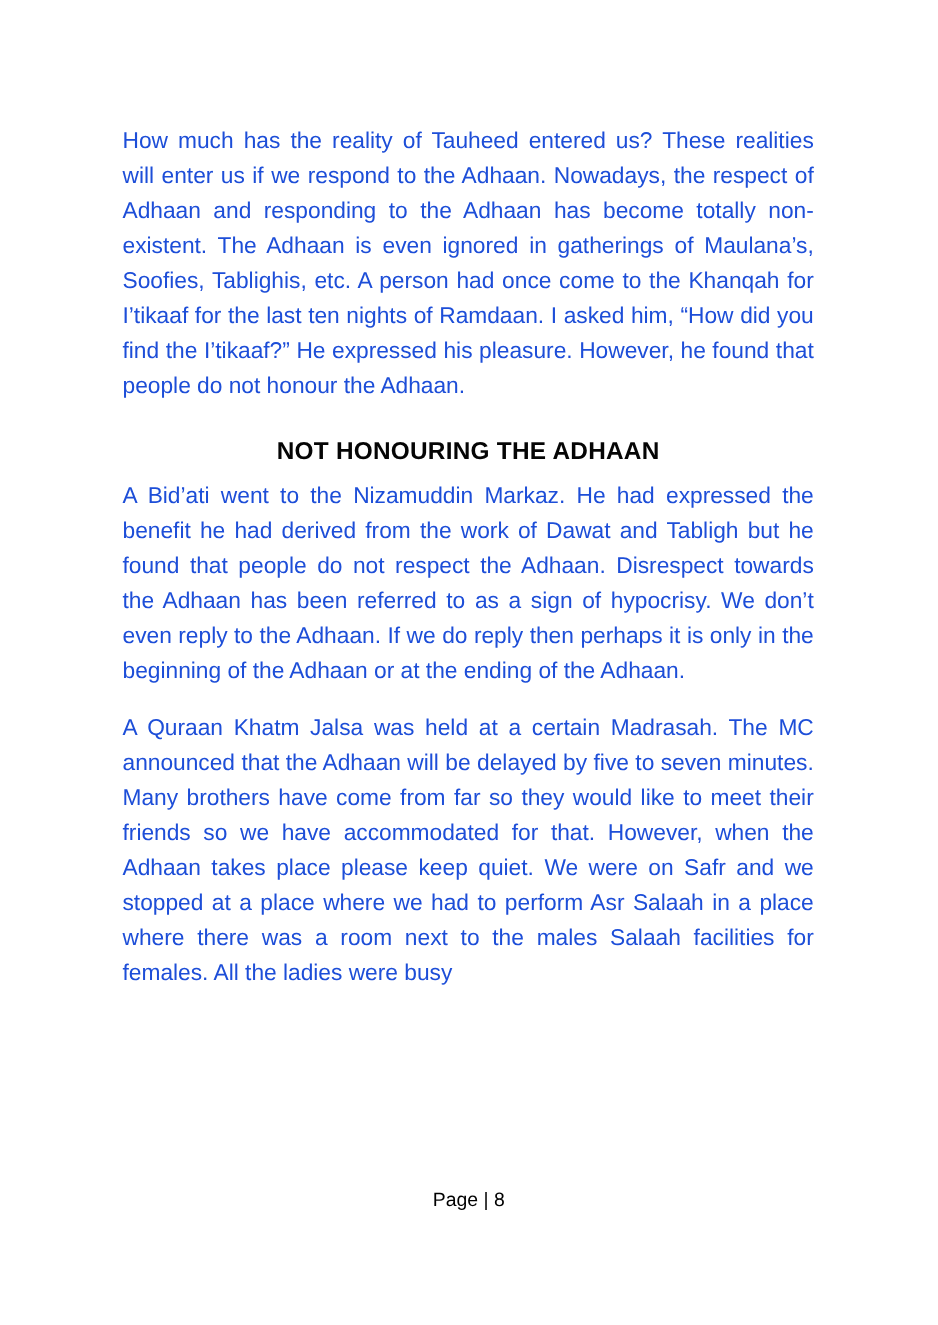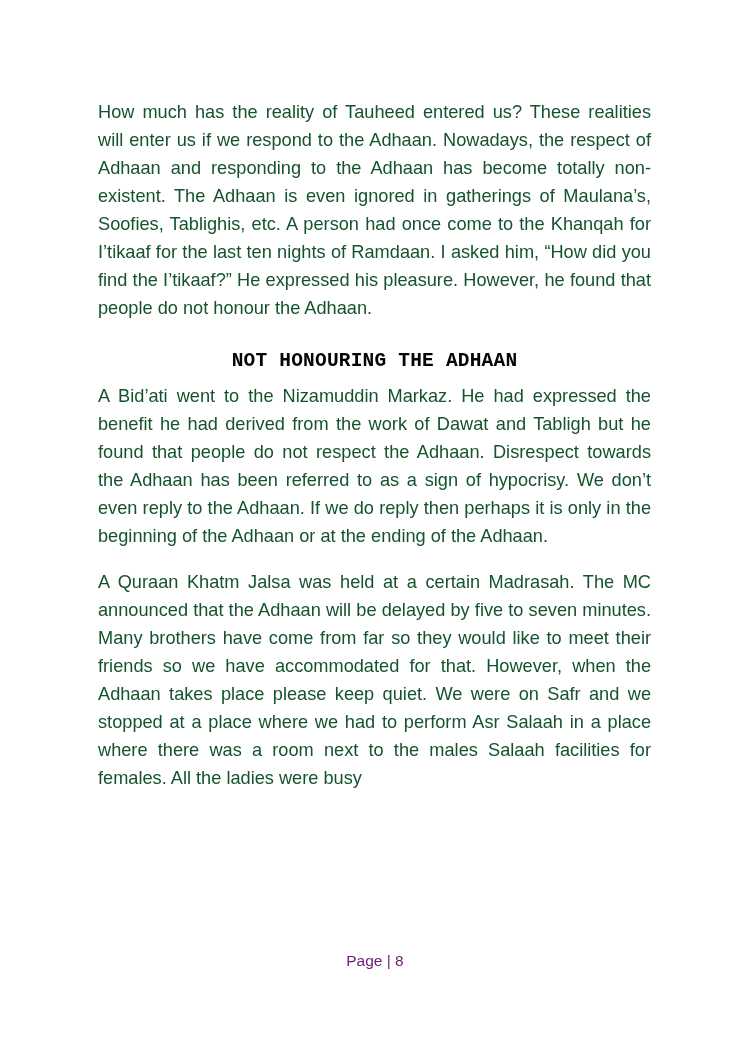--- a/index.html
+++ b/index.html
@@ -21,52 +21,52 @@
     position: absolute;
     left: 98px;
     top: 98px;
     width: 553px;
   }
 
   .para {
     font-family: "Liberation Sans", sans-serif;
     font-size: 18.2px;
     line-height: 28px;
-    color: #14532d;
+    color: #1d4ed8;
     text-align: justify;
     text-justify: inter-word;
     margin: 0 0 18px 0;
     -webkit-font-smoothing: none;
   }
 
   .para:last-of-type {
     margin-bottom: 18px;
   }
 
   .section-heading {
-    font-family: Liberation Mono, monospace;
+    font-family: Liberation Sans, sans-serif;
     font-weight: bold;
     font-size: 19.5px;
     line-height: 26px;
     color: #050505;
     text-align: center;
     margin: 26px 0 8px 0;
     letter-spacing: 0.2px;
   }
 
   .footer {
     position: absolute;
     left: 0;
     right: 0;
     top: 950px;
     text-align: center;
     font-family: "Liberation Sans", sans-serif;
     font-size: 15.5px;
     line-height: 22px;
-    color: #701a75;
+    color: #000000;
   }
 </style>
 </head>
 <body>
 
 <div class="page">
 
   <div class="content">
 
     <p class="para">How much has the reality of Tauheed entered us? These realities will enter us if we respond to the Adhaan. Nowadays, the respect of Adhaan and responding to the Adhaan has become totally non-existent. The Adhaan is even ignored in gatherings of Maulana’s, Soofies, Tablighis, etc. A person had once come to the Khanqah for I’tikaaf for the last ten nights of Ramdaan. I asked him, “How did you find the I’tikaaf?” He expressed his pleasure. However, he found that people do not honour the Adhaan.</p>

